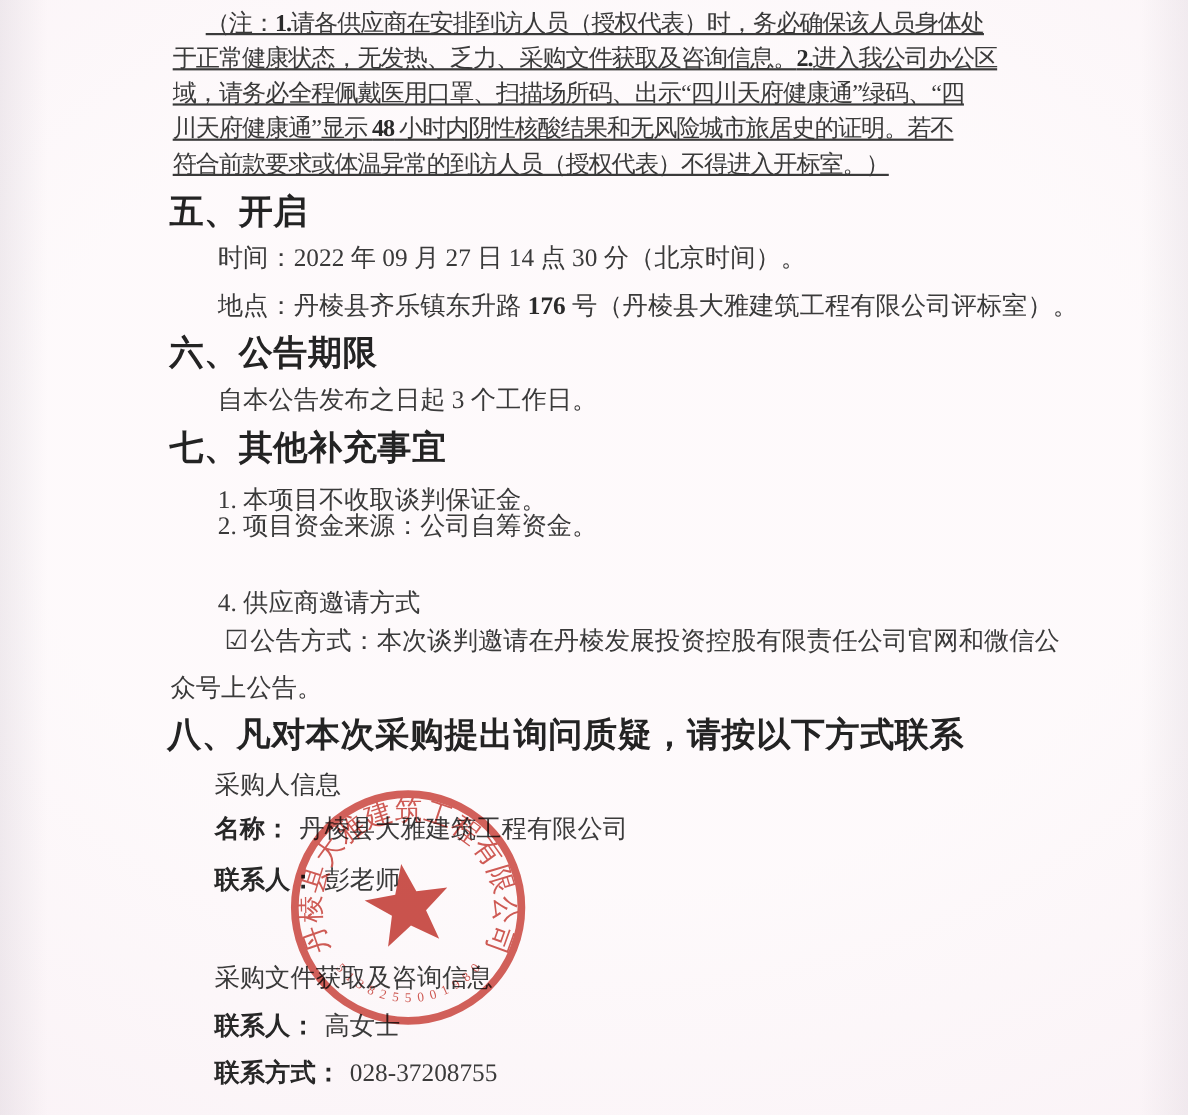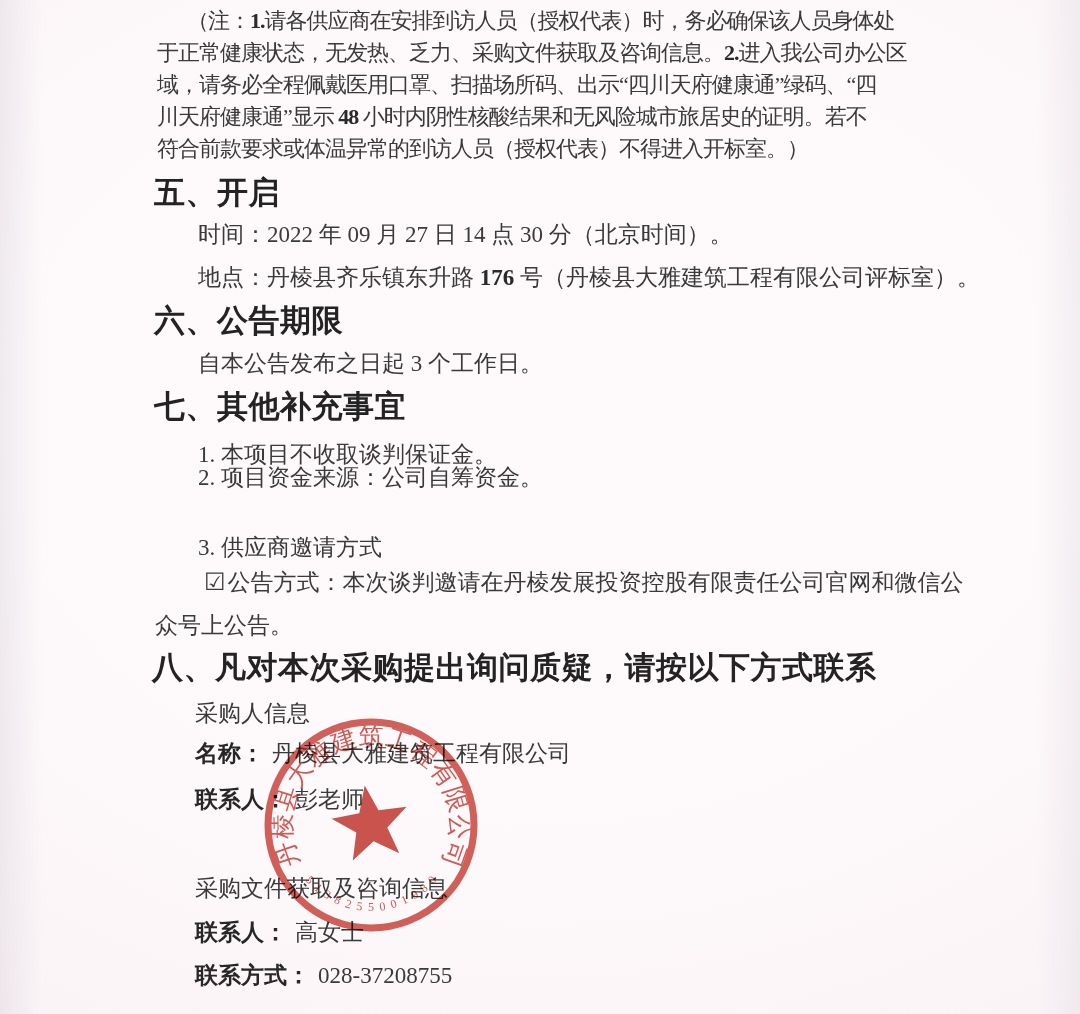--- a/index.html
+++ b/index.html
@@ -7,21 +7,21 @@
     position:relative;
     width:1080px;height:1014px;
     background-color:#fcf4f7;
     background-image:linear-gradient(90deg, rgba(185,175,188,.20) 0, rgba(185,175,188,0) 4%, rgba(185,175,188,0) 96%, rgba(185,175,188,.16) 100%),
                      radial-gradient(120% 95% at 50% 42%, rgba(255,255,255,.5) 40%, rgba(244,233,240,.5) 100%);
     overflow:hidden;
     font-family:"Liberation Serif","DejaVu Serif",serif;
     color:#3a3a3a;
   }
   .ln{position:absolute;white-space:nowrap;font-size:23px;line-height:27px;}
-  .note{font-size:22px;letter-spacing:-1px;}
+  .note{font-size:22px;letter-spacing:-1px;text-decoration:underline;}
   .hd{
     font-family:"Liberation Sans","DejaVu Sans",sans-serif;
     font-weight:700;color:#232323;font-size:31px;letter-spacing:.5px;
   }
   .num{font-weight:700;color:#2a2a2a;}
   .lbl{
     font-family:"Liberation Sans","DejaVu Sans",sans-serif;
     font-weight:700;color:#272727;margin-right:8px;
   }
   .chk{font-size:24px;margin-right:2px;}
@@ -45,21 +45,21 @@
   <div class="ln hd" style="top:179px;left:154px">五、开启</div>
   <div class="ln" style="top:221px;left:198px">时间：2022 年 09 月 27 日 14 点 30 分（北京时间）。</div>
   <div class="ln" style="top:264px;left:198px"><span>地点：丹棱县齐乐镇东升路 </span><span class="num">176</span><span> 号（丹棱县大雅建筑工程有限公司评标室）。</span></div>
 
   <div class="ln hd" style="top:307px;left:154px">六、公告期限</div>
   <div class="ln" style="top:350px;left:198px">自本公告发布之日起 3 个工作日。</div>
 
   <div class="ln hd" style="top:393px;left:154px">七、其他补充事宜</div>
   <div class="ln" style="top:441px;left:198px">1.  本项目不收取谈判保证金。</div>
   <div class="ln" style="top:464px;left:198px">2.  项目资金来源：公司自筹资金。</div>
-  <div class="ln" style="top:534px;left:198px">3.  供应商邀请方式</div>
+  <div class="ln" style="top:534px;left:198px">4.  供应商邀请方式</div>
   <div class="ln" style="top:569px;left:204px"><span class="chk">☑</span><span>公告方式：本次谈判邀请在丹棱发展投资控股有限责任公司官网和微信公</span></div>
   <div class="ln" style="top:612px;left:155px">众号上公告。</div>
 
   <div class="ln hd" style="top:654px;left:152px">八、凡对本次采购提出询问质疑，请按以下方式联系</div>
 
   <div class="ln" style="top:700px;left:195px">采购人信息</div>
   <div class="ln" style="top:786px;left:195px"><span class="lbl">联系人：</span><span>彭老师</span></div>
   <div class="ln" style="top:740px;left:195px"><span class="lbl">名称：</span><span>丹棱县大雅建筑工程有限公司</span></div>
   <div class="ln" style="top:875px;left:195px">采购文件获取及咨询信息</div>
   <div class="ln" style="top:919px;left:195px"><span class="lbl">联系人：</span><span>高女士</span></div>

